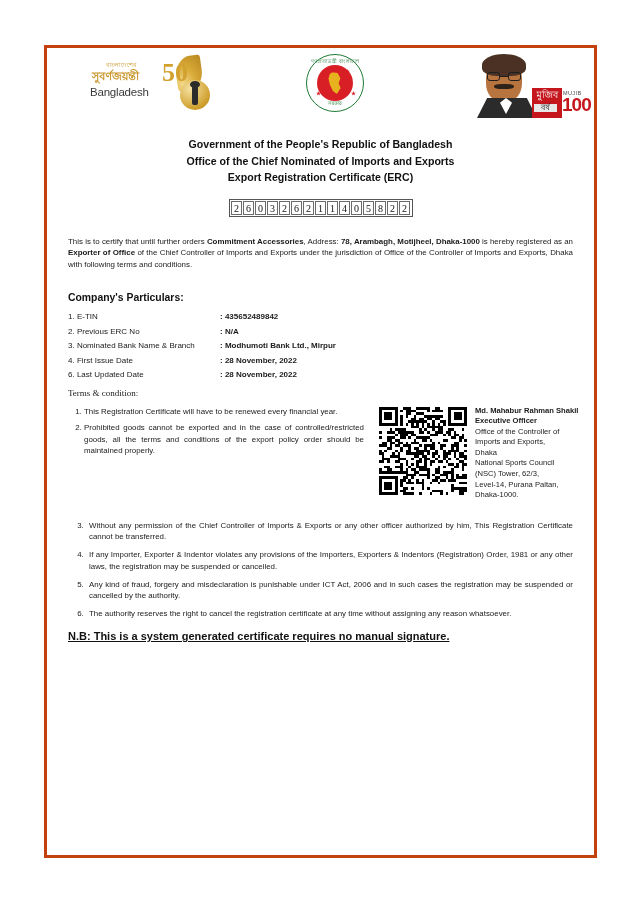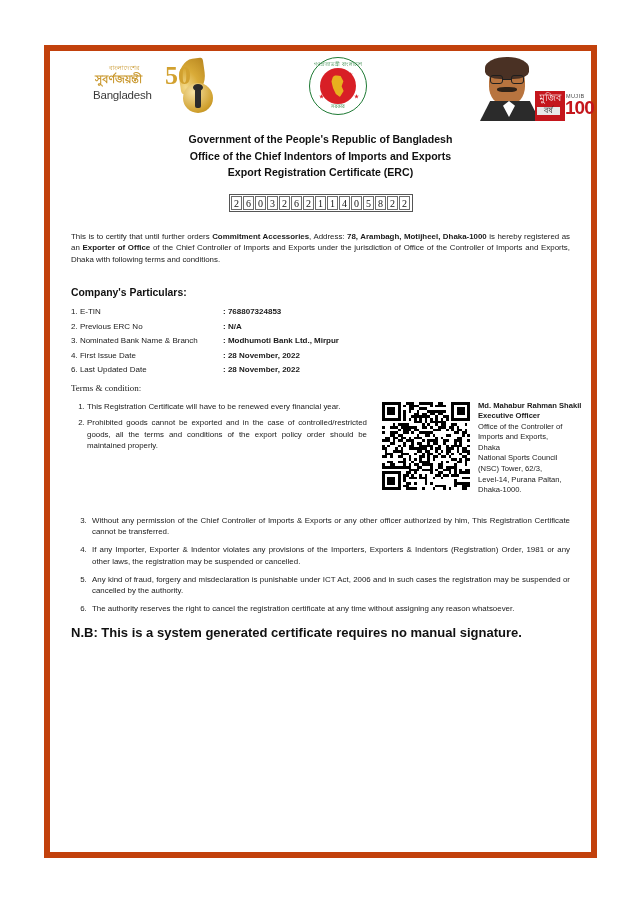--- a/index.html
+++ b/index.html
@@ -7,21 +7,21 @@
     margin: 0; padding: 0;
     width: 640px; height: 905px;
     background: #ffffff;
     font-family: "Liberation Sans", sans-serif;
   }
   .page {
     position: absolute;
     left: 44px; top: 45px;
     width: 553px; height: 813px;
     background: #ffffff;
-    border: 6px solid #c2410c;
+    border: 3px solid #c2410c;
   }
   .inner { position: relative; width: 100%; height: 100%; padding: 0 21px; }
 
   
   .logos { position: relative; height: 76px; }
   .logo { position: absolute; top: 6px; }
 
   .logo-jubilee { left: 20px; width: 120px; height: 62px; }
   .jub-bn1 { font-size: 6.2px; color: #c9972c; letter-spacing: .2px; line-height: 1;
              position: absolute; left: 18px; top: 8px; font-family: "DejaVu Sans", sans-serif; }
@@ -80,21 +80,21 @@
      font-size: 9.5px; color: #ffffff; font-family: "DejaVu Sans", sans-serif; line-height: 1; }
   .mm-bn2 { position: absolute; left: 2px; top: 16px; width: 23px; text-align: center;
      font-size: 8px; color: #1a1a1a; font-family: "DejaVu Sans", sans-serif; line-height: 1;
      background: #e8e8e8; }
   .mm-en { position: absolute; left: 31px; top: 2px; font-size: 5.5px; color: #4a4a4a;
      letter-spacing: .4px; }
   .mm-100 { position: absolute; left: 30px; top: 7px; font-size: 19px; font-weight: bold;
      color: #c4161c; font-family: "Liberation Sans", sans-serif; line-height: 1; letter-spacing: -1px; }
 
   
-  .titles { text-align: center; margin-top: 4px; }
+  .titles { text-align: center; margin-top: 12px; }
   .titles div { font-weight: bold; font-size: 10.6px; color: #111; line-height: 16.5px; }
 
   
   .erc-wrap { text-align: center; margin-top: 12px; }
   .erc-label { font-weight: bold; font-size: 10.2px; color: #111; margin-bottom: 3px; }
   .erc-boxes { display: inline-flex; border: 1px solid #555; padding: 1px; }
   .erc-boxes span { display: inline-block; width: 11px; height: 14px; line-height: 14px;
      border: 1px solid #6b6b6b; margin: 0 .5px; text-align: center;
      font-size: 10px; font-family: "Liberation Serif", serif; color: #111; }
 
@@ -121,22 +121,22 @@
   .tlist { width: 296px; }
   .tlist ol { margin: 0; padding-left: 16px; }
   .tlist li { font-size: 7.9px; line-height: 11.6px; color: #1a1a1a;
      text-align: justify; margin-bottom: 5px; }
 
   .tlist2 { margin-top: 6px; }
   .tlist2 ol { margin: 0; padding-left: 18px; }
   .tlist2 li { font-size: 7.9px; line-height: 11.8px; color: #1a1a1a;
      text-align: justify; margin-bottom: 6px; padding-left: 3px; }
 
-  .nb { margin-top: 10px; font-size: 13px; font-weight: bold; color: #111;
-     }
+  .nb { margin-top: 10px; font-size: 11px; font-weight: bold; color: #111;
+     text-decoration: underline; }
 </style>
 </head>
 <body>
 
 <div class="page">
  <div class="inner">
 
   <div class="logos">
 
     <div class="logo logo-jubilee">
@@ -182,21 +182,21 @@
         <div class="mm-bn1">মুজিব</div>
         <div class="mm-bn2">বর্ষ</div>
         <div class="mm-en">MUJIB</div>
         <div class="mm-100">100</div>
       </div>
     </div>
   </div>
 
   <div class="titles">
     <div>Government of the People's Republic of Bangladesh</div>
-    <div>Office of the Chief Indentors of Imports and Exports</div>
+    <div>Office of the Chief Nominated of Imports and Exports</div>
     <div>Export Registration Certificate (ERC)</div>
   </div>
 
   <div class="erc-wrap">
     <div class="erc-boxes" id="erc-boxes">
           <span>2</span>
           <span>6</span>
           <span>0</span>
           <span>3</span>
           <span>2</span>
@@ -212,21 +212,21 @@
           <span>2</span>
         </div>
   </div>
 
   <div class="certify"><span>This is to certify that until further orders </span><b>Commitment Accessories</b><span>, Address: </span><b>78, Arambagh, Motijheel, Dhaka-1000</b><span> is hereby registered as an </span><b>Exporter of Office</b><span> of the Chief Controller of Imports and Exports under the jurisdiction of Office of the Controller of Imports and Exports, Dhaka with following terms and conditions.</span></div>
 
   <div class="particulars-title">Company's Particulars:</div>
   <div class="ptable" id="ptable">
         <div class="prow">
           <div class="pkey">1. E-TIN</div>
-          <div class="pval">: 768807324853</div>
+          <div class="pval">: 435652489842</div>
         </div>
         <div class="prow">
           <div class="pkey">2. Previous ERC No</div>
           <div class="pval">: N/A</div>
         </div>
         <div class="prow">
           <div class="pkey">3. Nominated Bank Name &amp; Branch</div>
           <div class="pval">: Modhumoti Bank Ltd., Mirpur</div>
         </div>
         <div class="prow">

